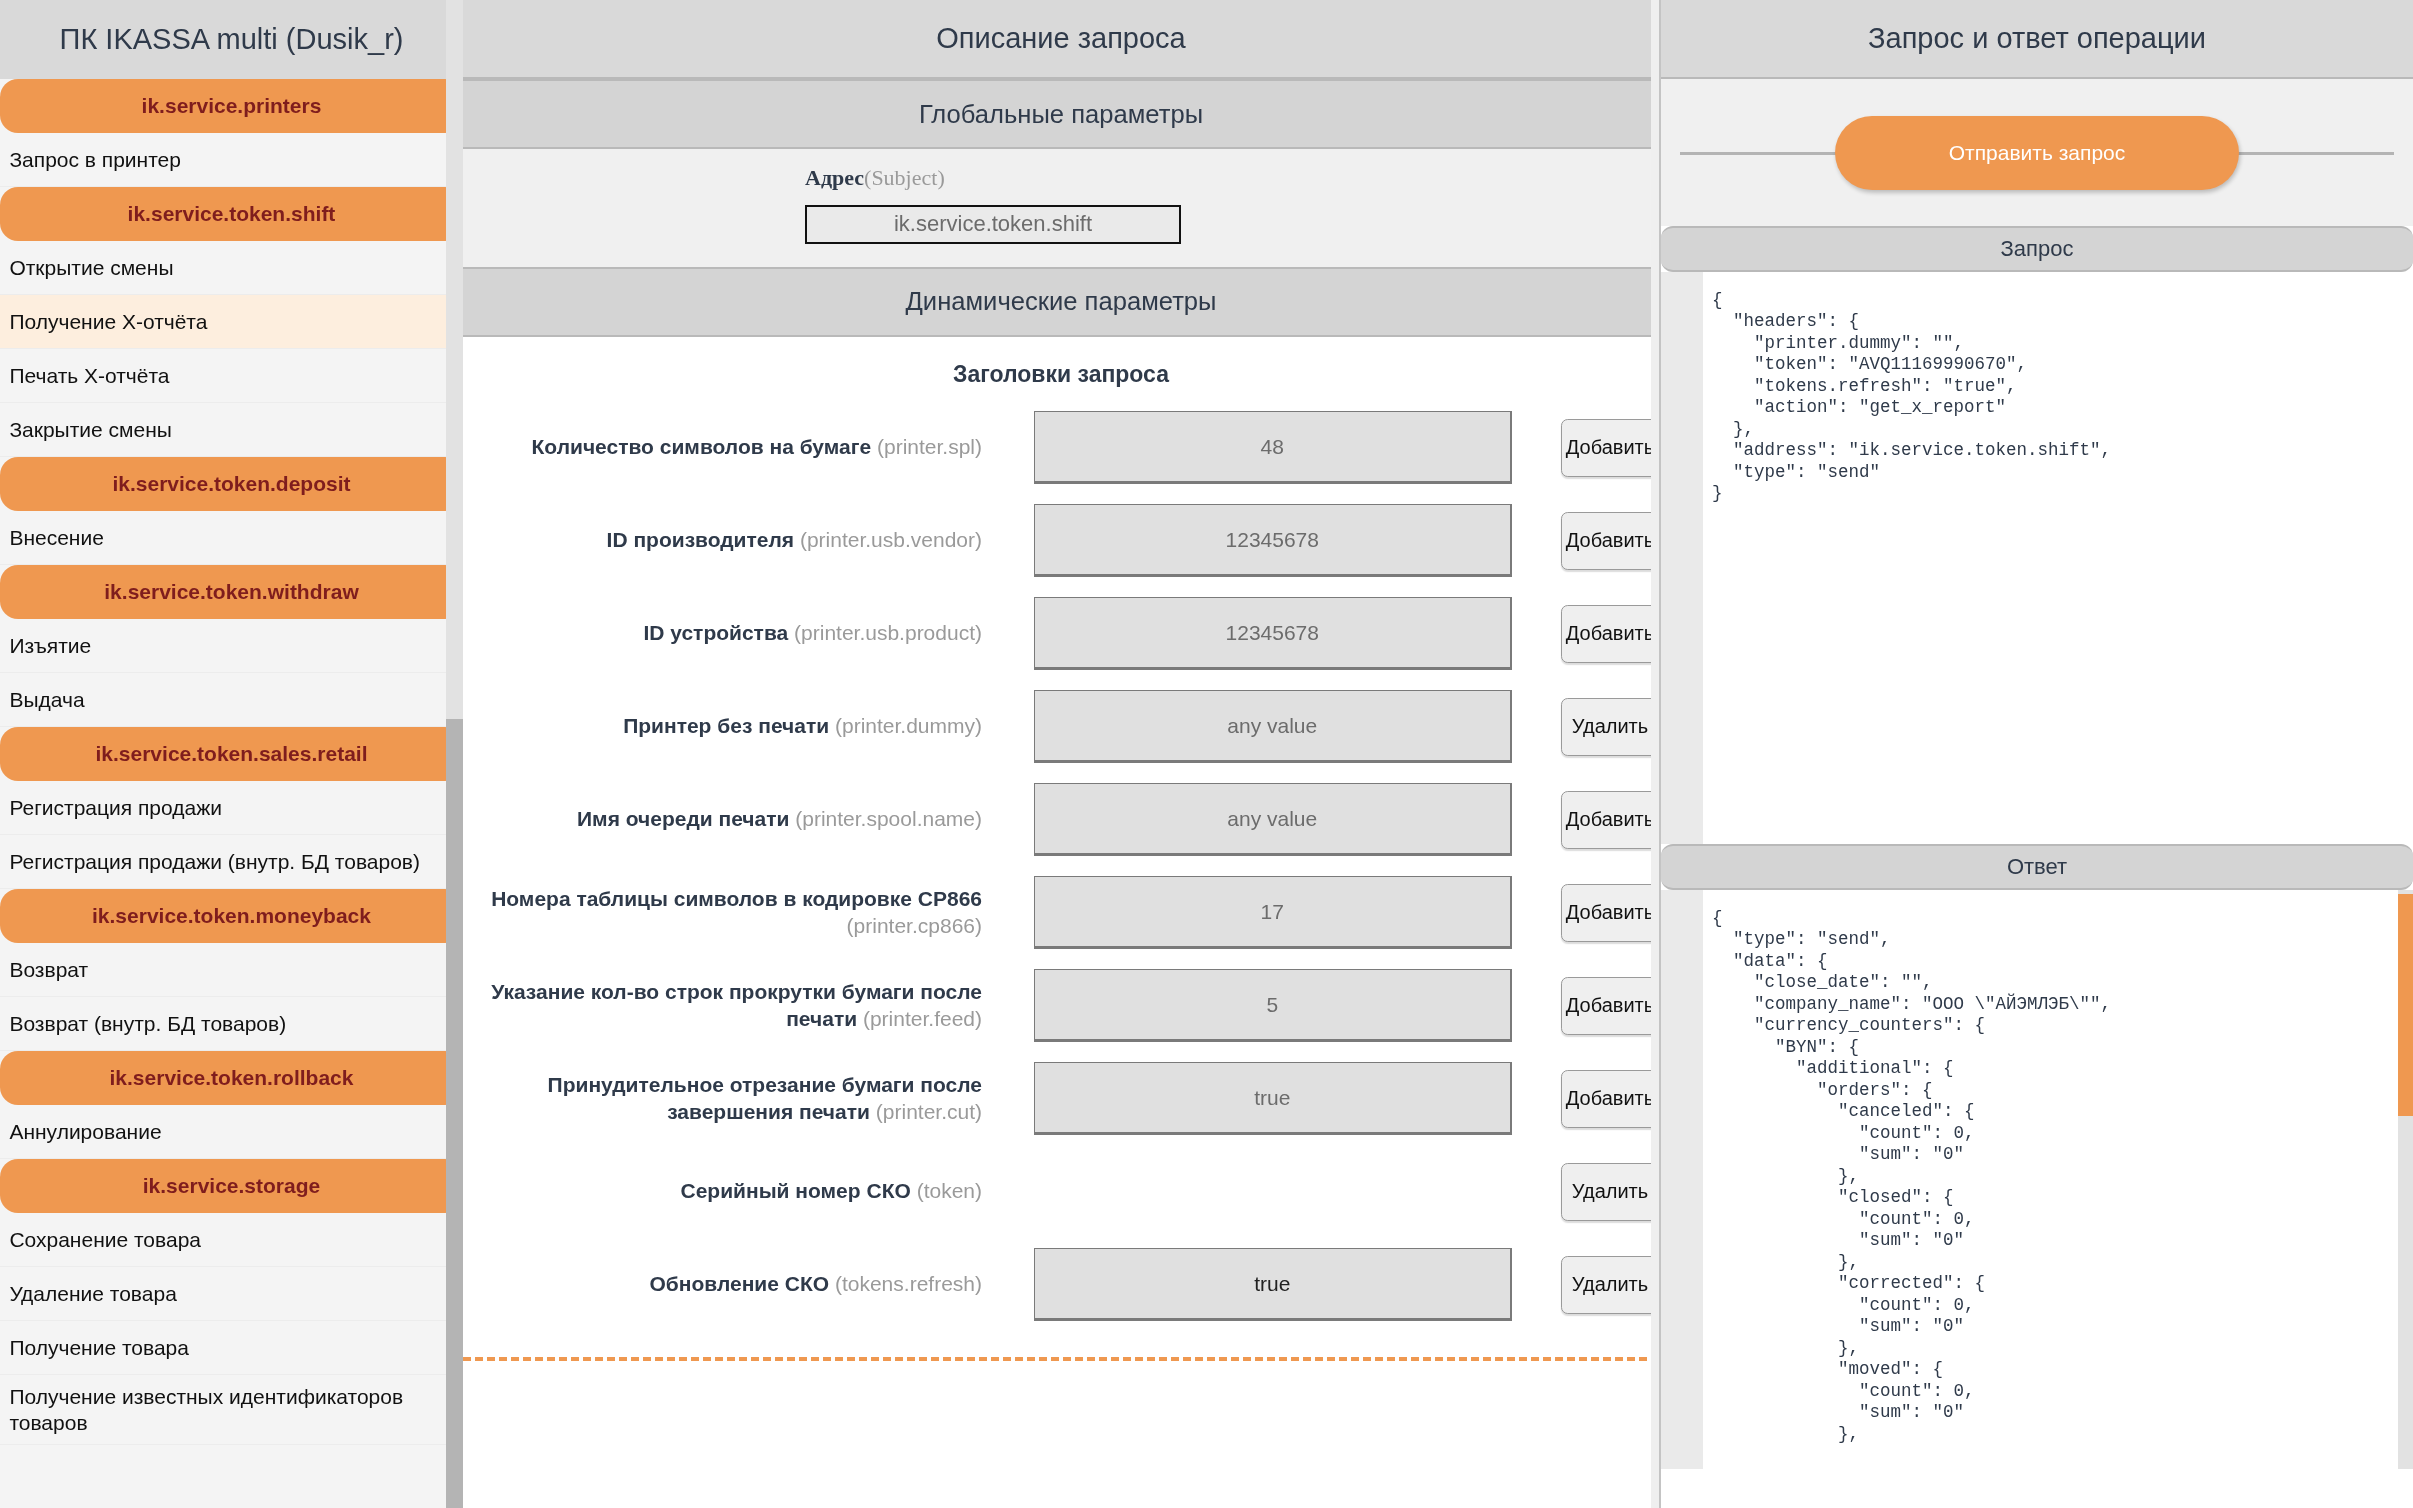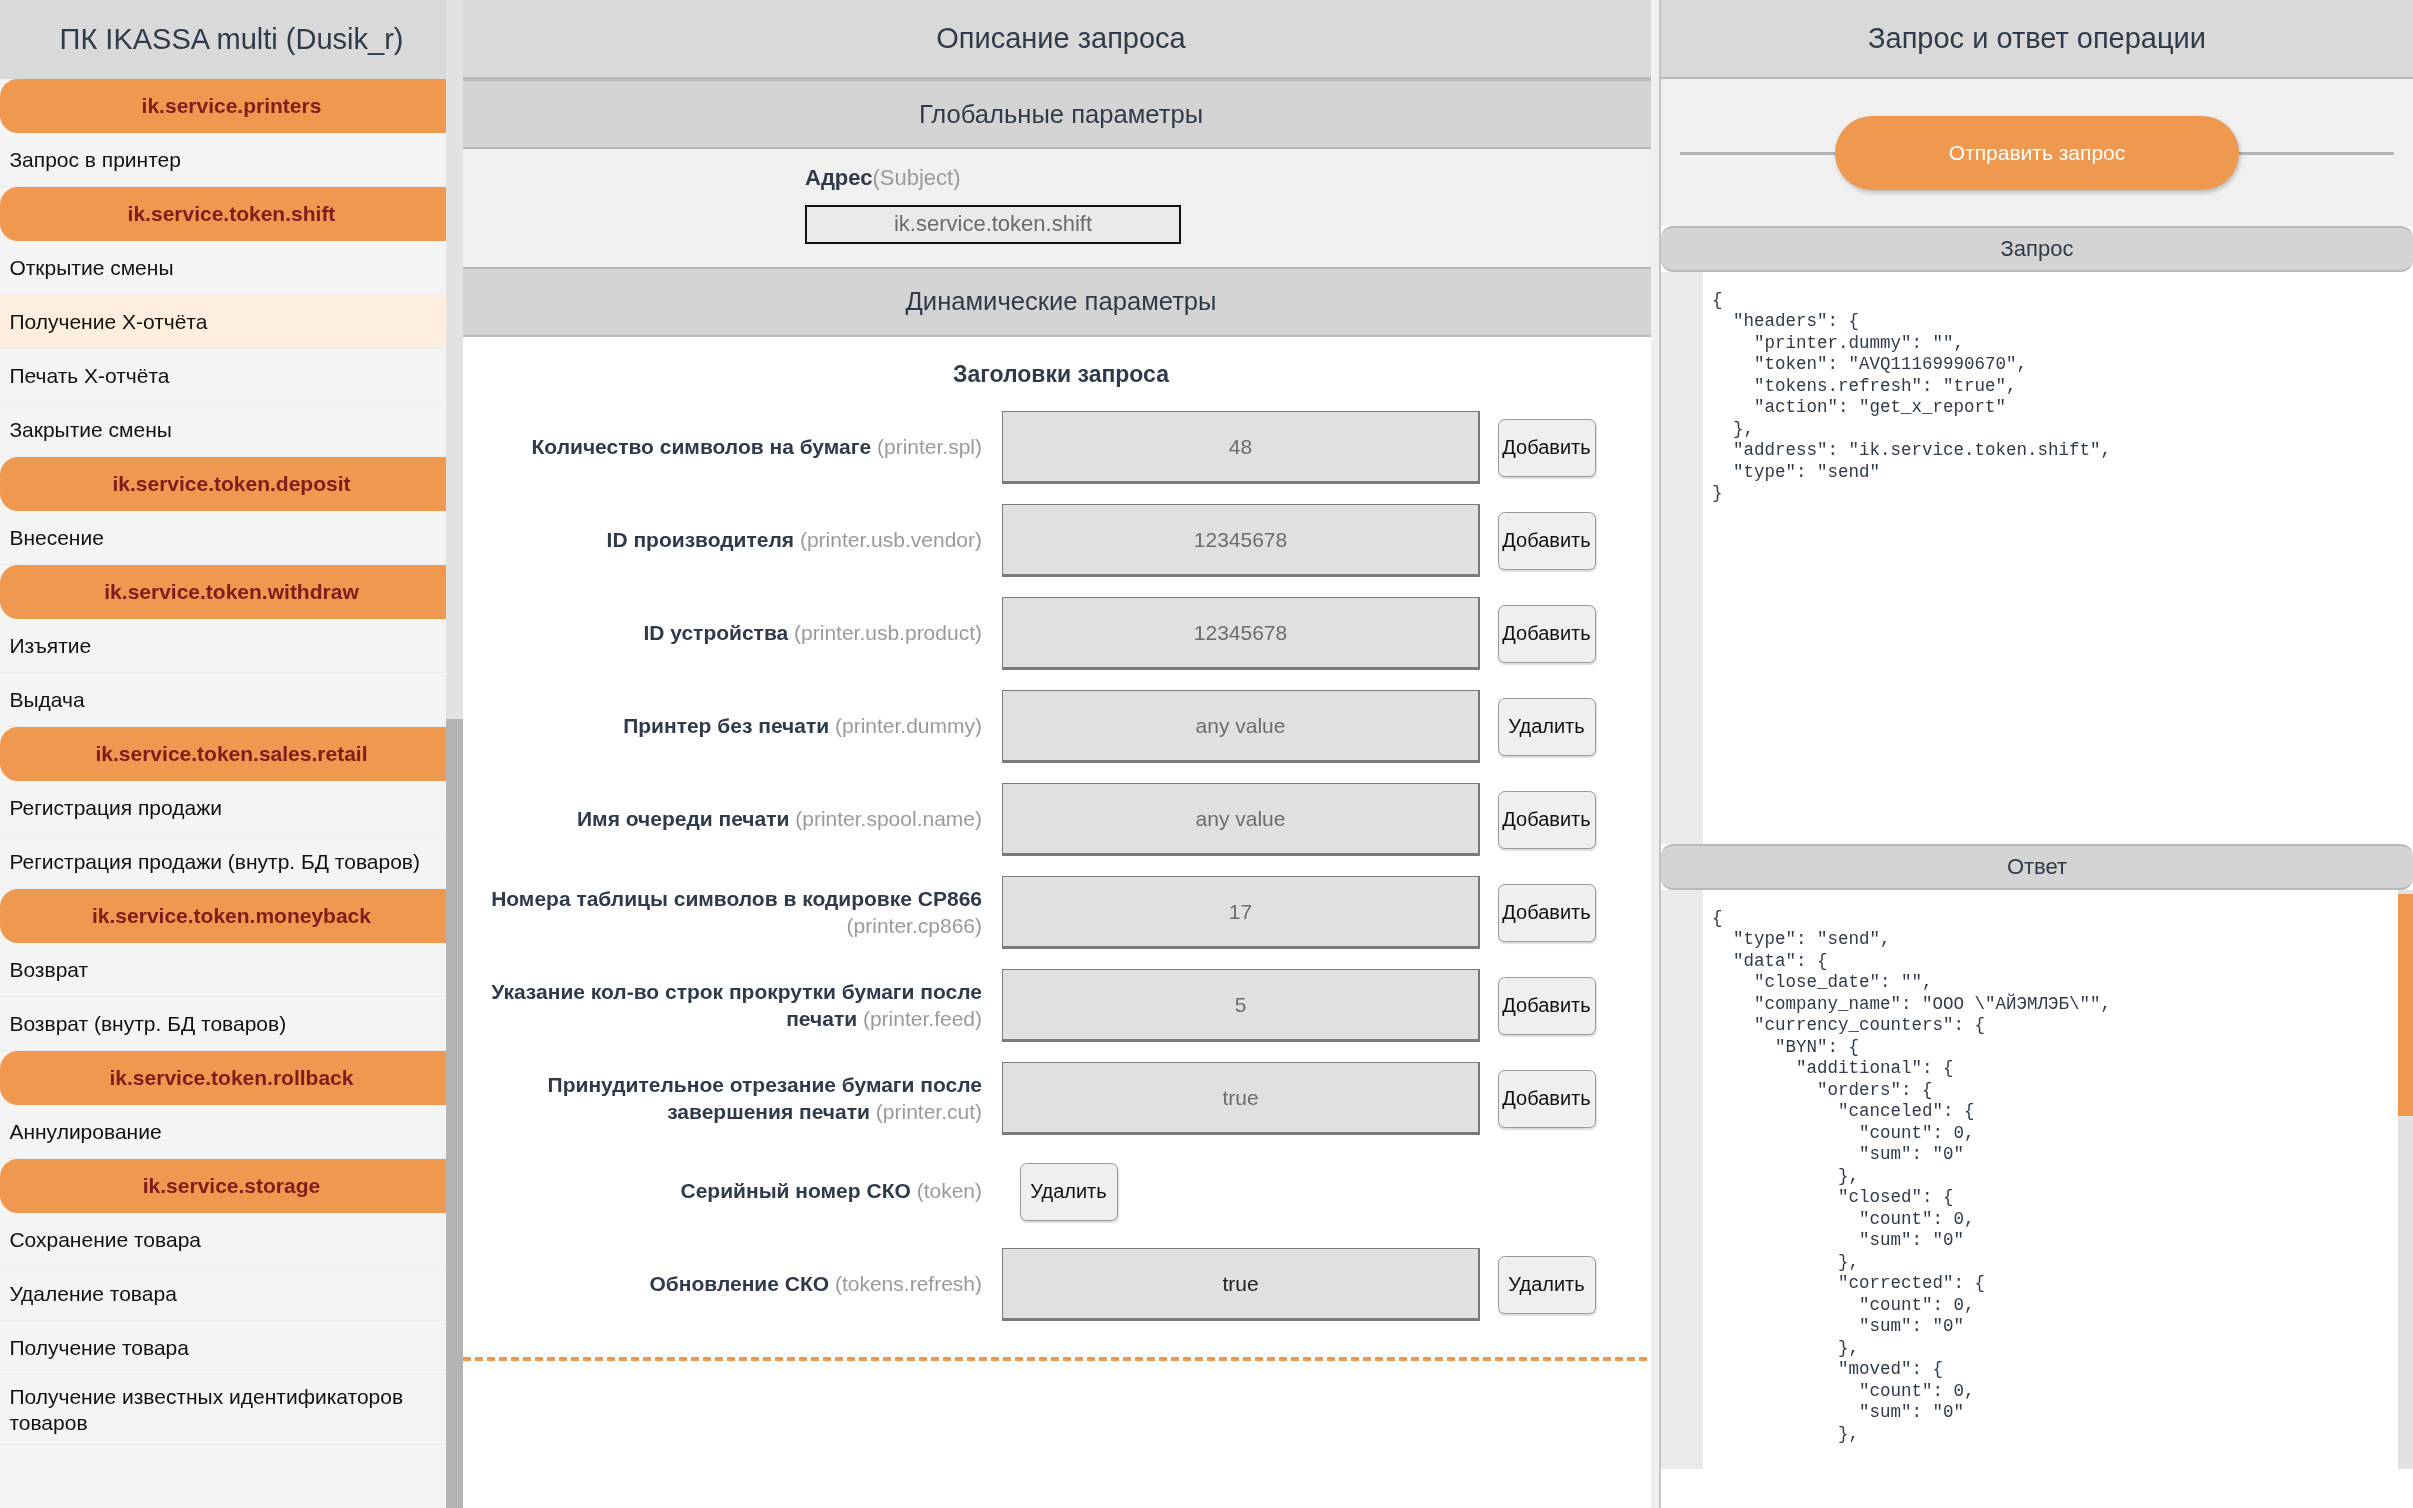--- a/index.html
+++ b/index.html
@@ -64,37 +64,37 @@
     display: flex; align-items: center; justify-content: center;
     color: #2f3a4a; font-size: 25.6px;
     border-bottom: 2px solid #b9b9b9;
     border-top: 2px solid #b9b9b9;
   }
   .globals {
     background: #f0f0f0; padding: 16px 0 23px 0;
   }
   .field-label {
     font-size: 22px; color: #2f3a4a; font-weight: bold;
-    padding-left: 342px; margin-bottom: 13.5px;
+    padding-left: 342px; margin-bottom: 13.5px; font-family: Liberation Serif, serif;
   }
   .field-label .hint { color: #9a9a9a; font-weight: normal; }
   .subject-box {
     margin-left: 342px; width: 376px; height: 39px;
     background: #eaeaea; border: 2px solid #111;
     display: flex; align-items: center; justify-content: center;
     color: #6c6c6c; font-size: 22px;
   }
   .dyn-body { background: #ffffff; padding-top: 12px; }
   .dyn-heading {
     text-align: center; font-size: 23px; font-weight: bold;
     color: #2f3a4a; padding: 12px 0 13.5px 0;
   }
   .row {
     display: flex; align-items: center;
-    height: 93px; padding: 0 0 0 0;
+    height: 93px; padding: 0 0 0 0; justify-content: space-between;
   }
   .row .lbl {
     width: 539px; padding-right: 20px; text-align: right;
     font-size: 21px; color: #2f3a4a; font-weight: bold; line-height: 1.26;
   }
   .row .lbl .hint { color: #9a9a9a; font-weight: normal; }
   .row .inp {
     width: 478px; height: 73px;
     background: #e0e0e0;
     border: 1.3px solid #7a7a7a; border-bottom-width: 3.4px; border-right-width: 2.7px;

